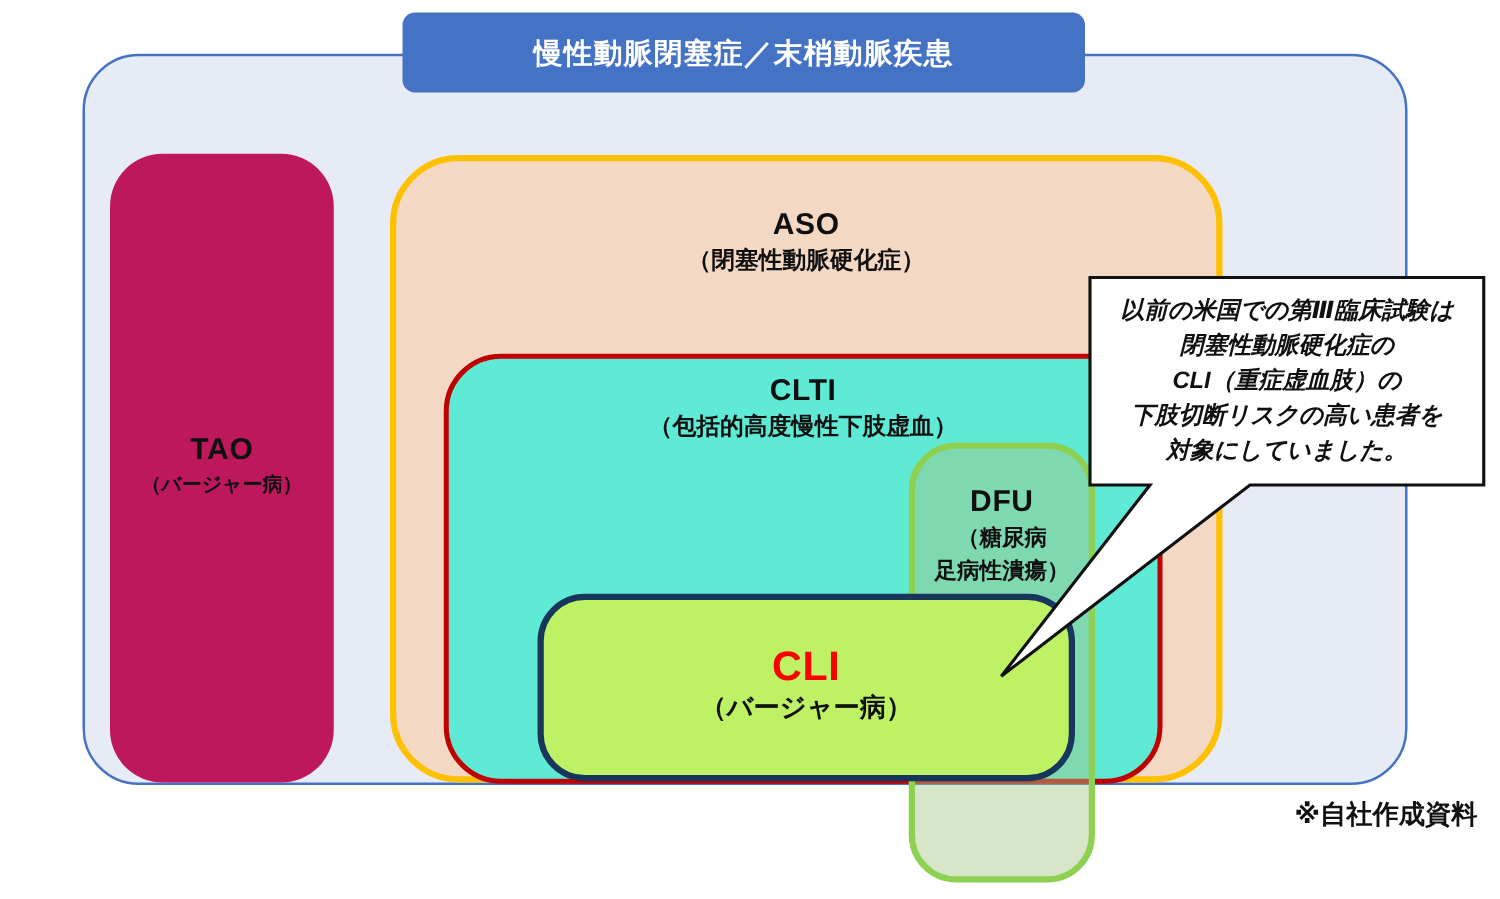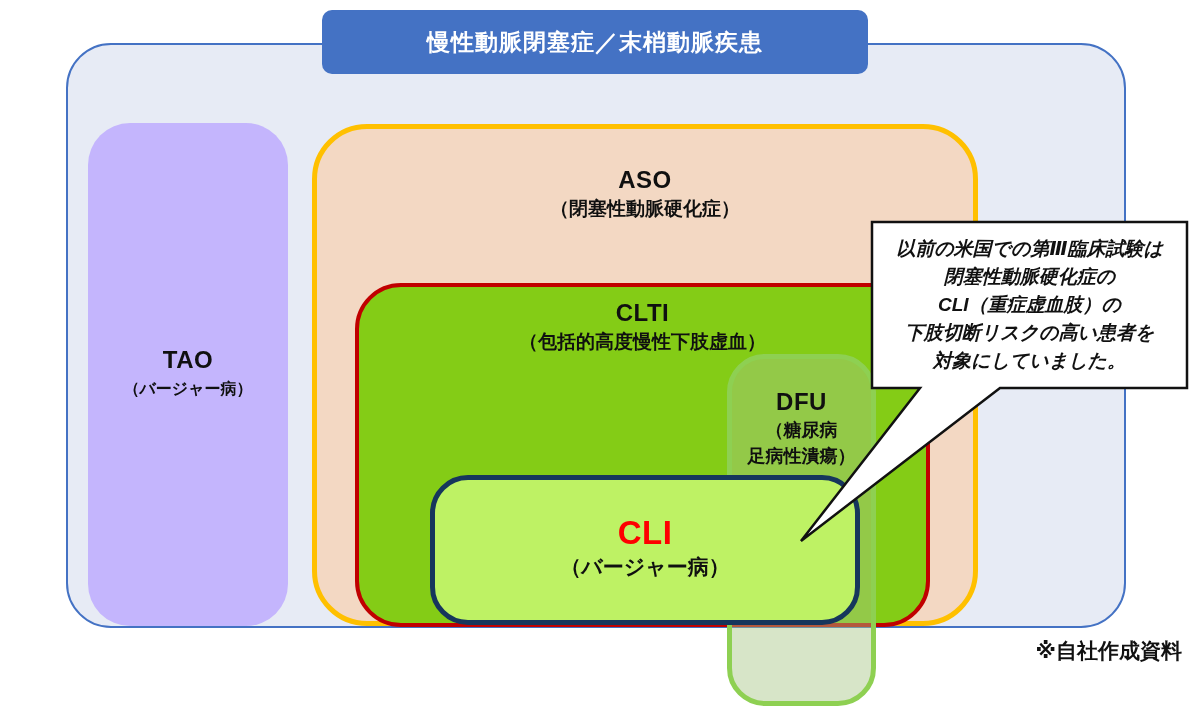--- a/index.html
+++ b/index.html
@@ -15,31 +15,31 @@
   
   .container-box{left:66px;top:43px;width:1060px;height:585px;border:2px solid #4472c4;
     border-radius:45px;background:#e7ebf5;}
 
   
   .title-banner{left:322px;top:10px;width:546px;height:64px;background:#4472c4;border-radius:10px;
     display:flex;align-items:center;justify-content:center;}
   .title-banner .t{color:#ffffff;font-size:23px;font-weight:700;letter-spacing:1px;}
 
   
-  .tao-box{left:88px;top:123px;width:200px;height:503px;background:#c4b5fd;border-radius:42px;}
+  .tao-box{left:88px;top:123px;width:179px;height:503px;background:#be185d;border-radius:42px;}
   .tao-label{top:222px;}
   .tao-label .sub{font-size:16px;}
 
   
   .aso-box{left:312px;top:124px;width:666px;height:502px;background:#f3d8c3;
     border:5px solid #ffc000;border-radius:55px;}
   .aso-label{top:36px;}
 
   
-  .clti-box{left:355px;top:283px;width:575px;height:344px;background:#84cc16;
+  .clti-box{left:355px;top:283px;width:575px;height:344px;background:#5eead4;
     border:4px solid #c00000;border-radius:46px;}
   .clti-label{top:11px;}
 
   
   .dfu-box{left:727px;top:354px;width:149px;height:352px;background:rgba(167,198,133,0.45);
     border:5px solid #8ed052;border-radius:38px;}
   .dfu-label{top:28px;}
   .dfu-label .sub{font-size:18px;line-height:26px;}
 
   

